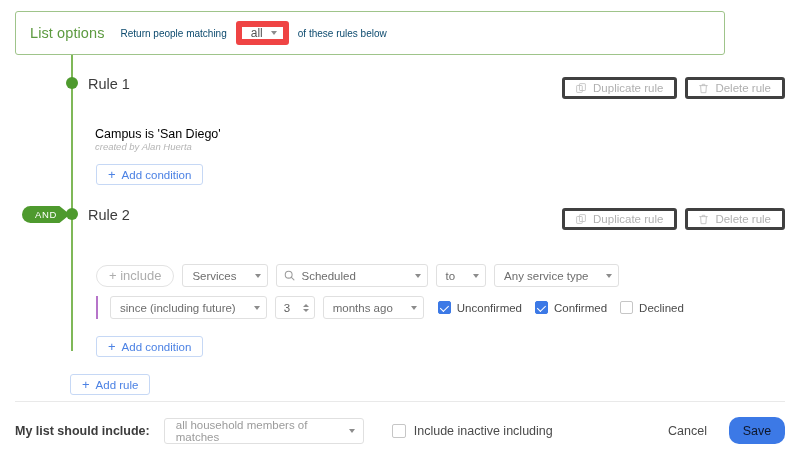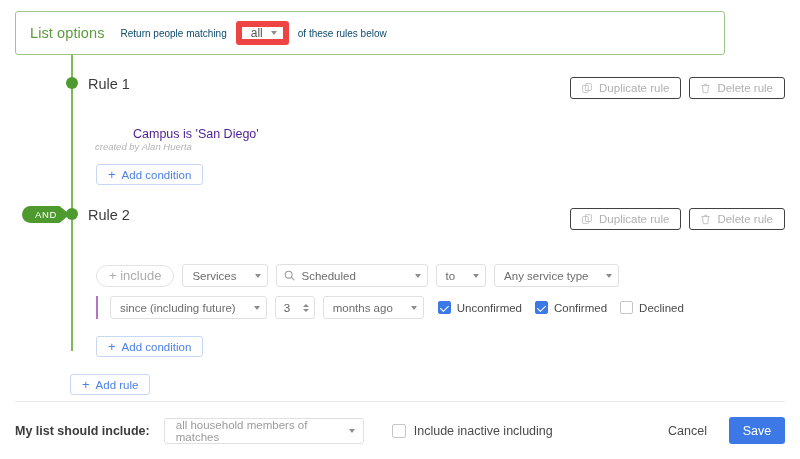--- a/index.html
+++ b/index.html
@@ -110,36 +110,35 @@
   
   .rule-actions { position: absolute; right: 15px; display: flex; gap: 8px; }
   .ra-1 { top: 77px; }
   .ra-2 { top: 208px; }
   .ghost-btn {
     display: inline-flex;
     align-items: center;
     gap: 7px;
     height: 22px;
     padding: 0 11px;
-    border: 1px solid #404040;
+    border: 3px solid #404040;
     border-radius: 3px;
     background: #fff;
     color: #b0b0b0;
     font-size: 11.5px;
     white-space: nowrap;
   }
   .icn { display:inline-flex; align-items:center; color:#c0c0c0; }
 
   
   .cond-text {
     position: absolute;
     left: 95px;
     font-size: 12.5px;
-    color: #4c1d95;
-    margin-left: 38px;
+    color: #000000;
   }
   .cond-sub {
     position: absolute;
     left: 95px;
     font-size: 9.5px;
     font-style: italic;
     color: #b4b4b4;
   }
   .c1-main { top: 127px; }
   .c1-sub  { top: 141px; }
@@ -293,23 +292,23 @@
   .cancel-btn {
     font-size: 12.5px;
     color: #4a4a4a;
     background: none; border: none;
     padding: 0 10px;
     cursor: pointer;
   }
   .save-btn {
     margin-left: 12px;
     width: 56px; height: 27px;
-    border: none; border-radius: 3px;
+    border: none; border-radius: 10px;
     background: #3c79e6;
-    color: #ffffff;
+    color: #0f172a;
     font-size: 12.5px;
     cursor: pointer;
     font-family: "Liberation Sans", sans-serif;
   }
 </style>
 </head>
 <body>
 
 <div class="page">
 

